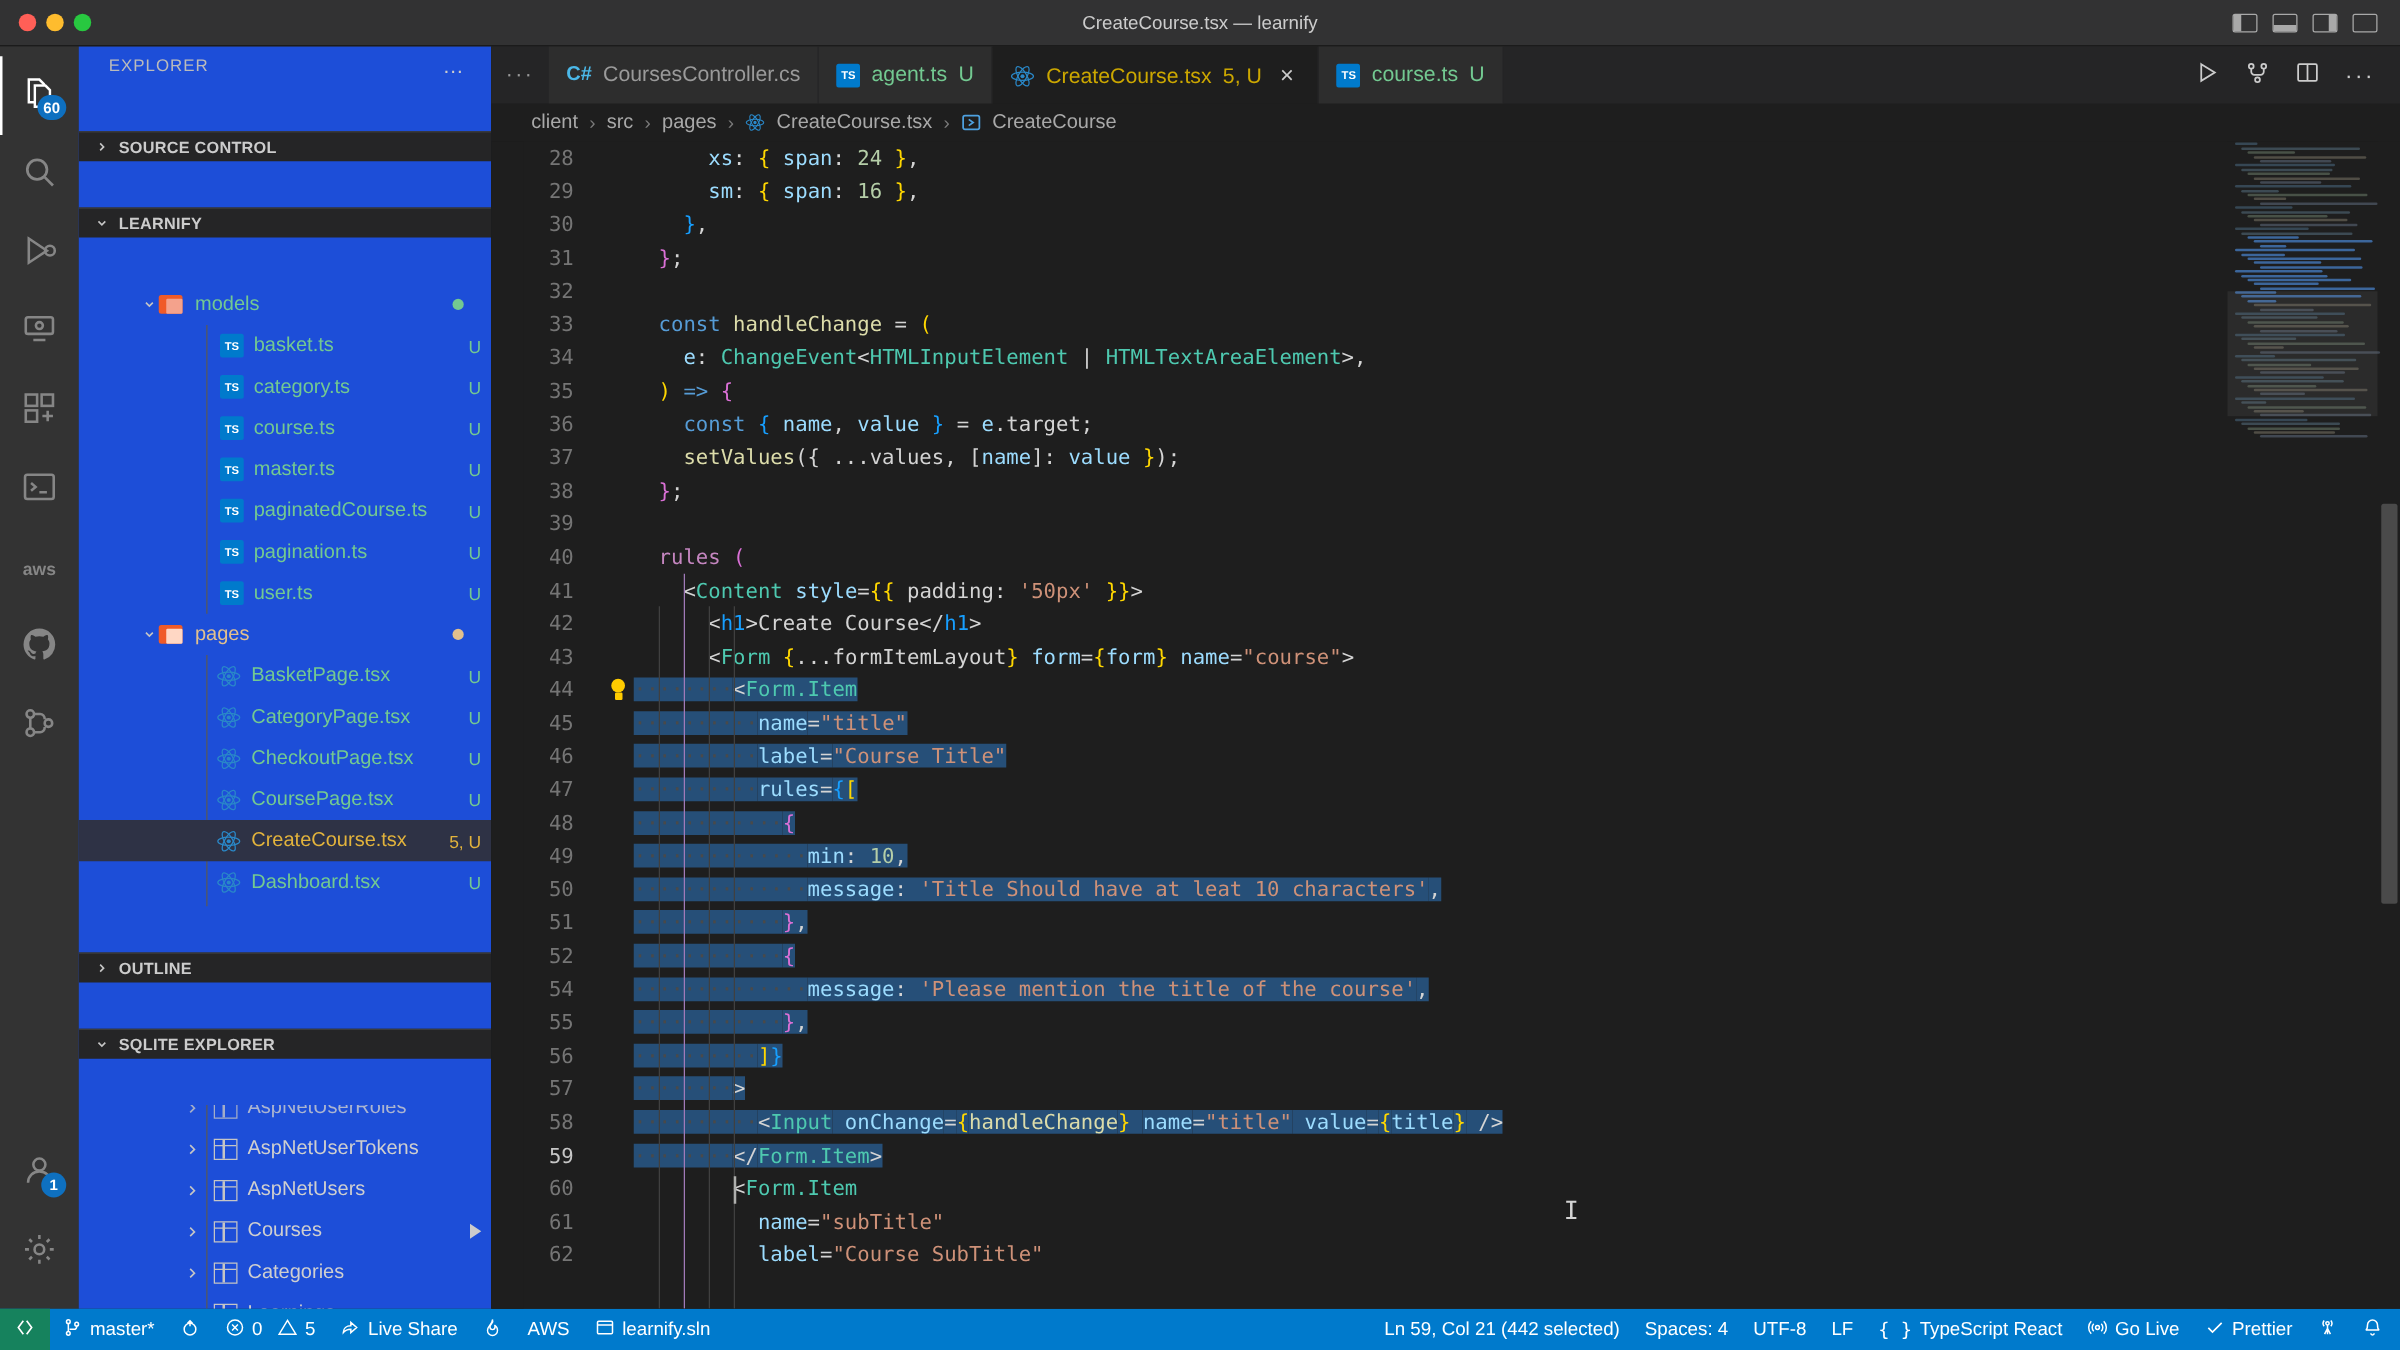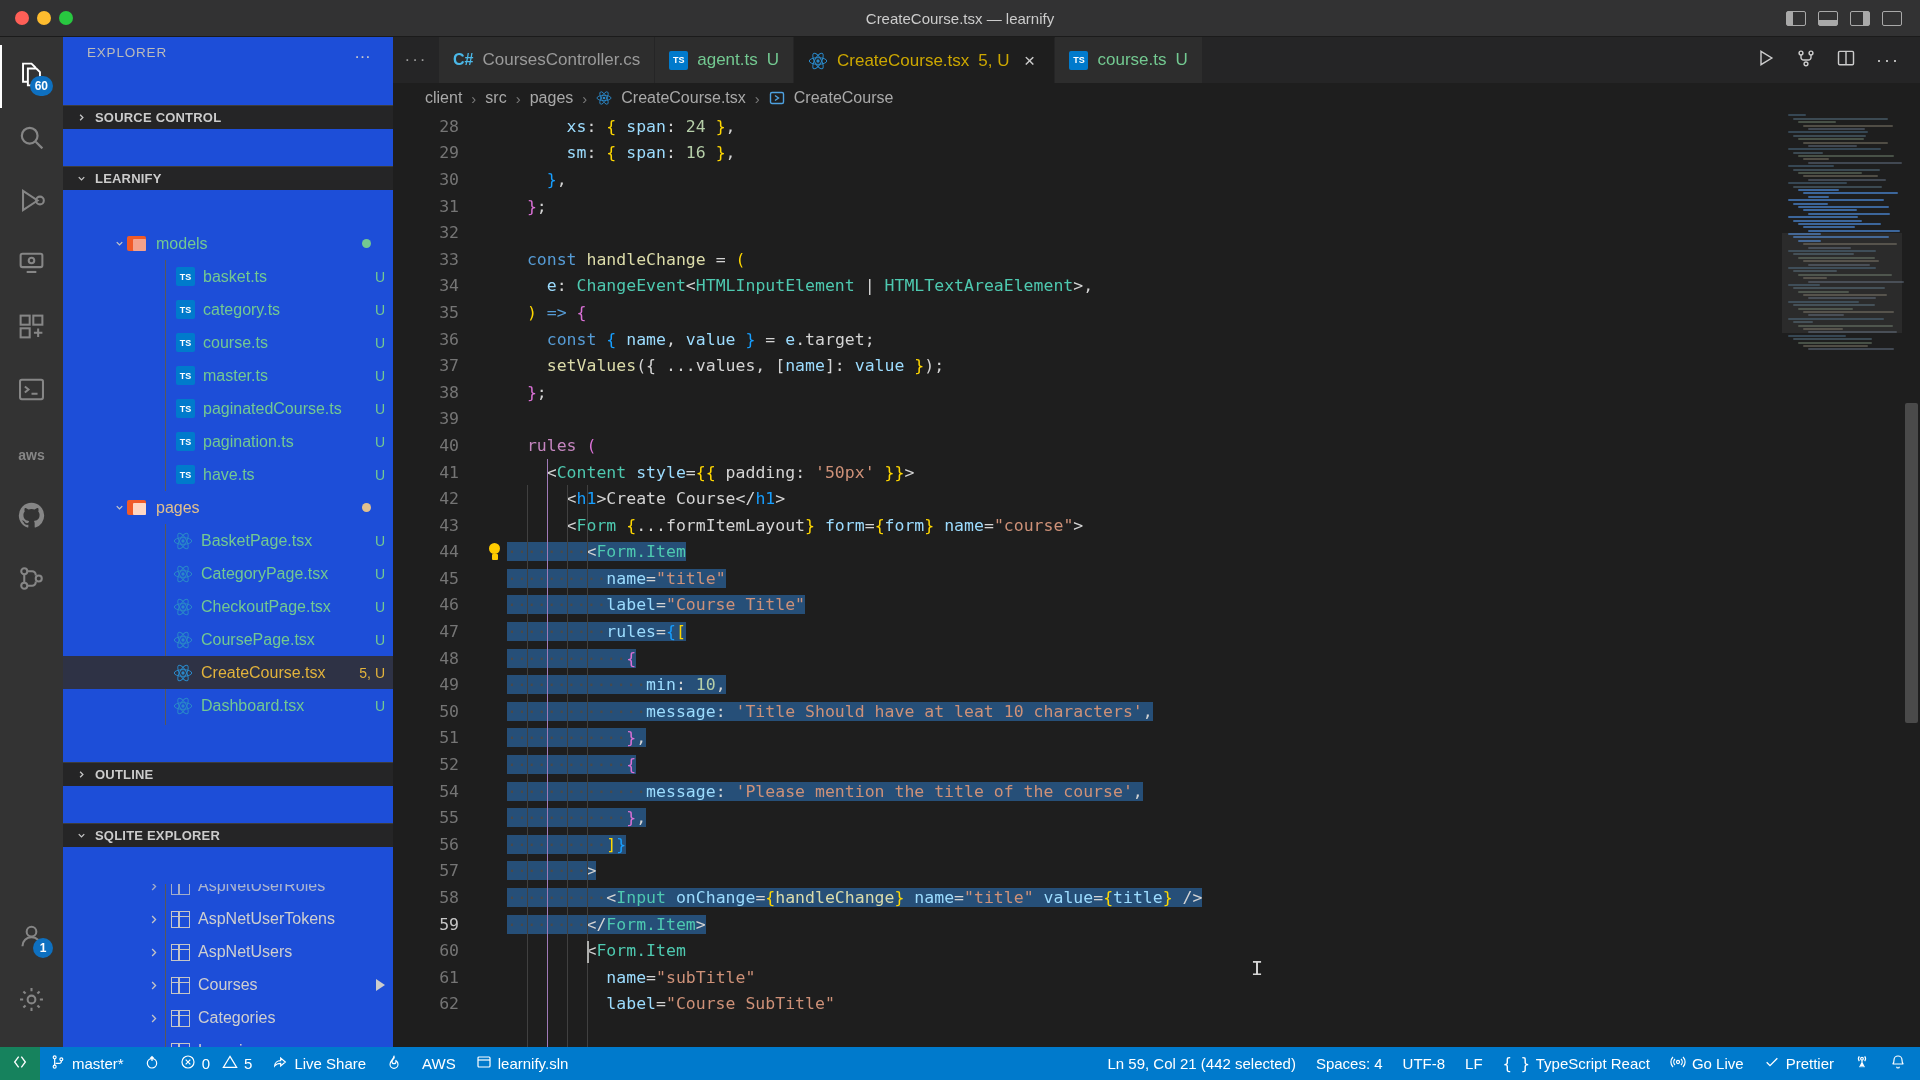--- a/index.html
+++ b/index.html
@@ -361,21 +361,21 @@
         </div>
         <div class="row">
           <span class="ind" style="width:113px"></span>
           <span class="ts-ico">TS</span>
           <span class="fname" style="color:#73c991">pagination.ts</span>
           <span class="badge-u">U</span>
         </div>
         <div class="row">
           <span class="ind" style="width:113px"></span>
           <span class="ts-ico">TS</span>
-          <span class="fname" style="color:#73c991">have.ts</span>
+          <span class="fname" style="color:#73c991">user.ts</span>
           <span class="badge-u">U</span>
         </div>
 
         <div class="row">
           <span class="ind" style="width:48px"></span>
           <span class="chev" style="width:22px">
             <svg viewBox="0 0 16 16" fill="none" stroke="currentColor" stroke-width="1.9">
                 <path d="M4 6l4 4 4-4"></path>
               </svg>
           </span>

